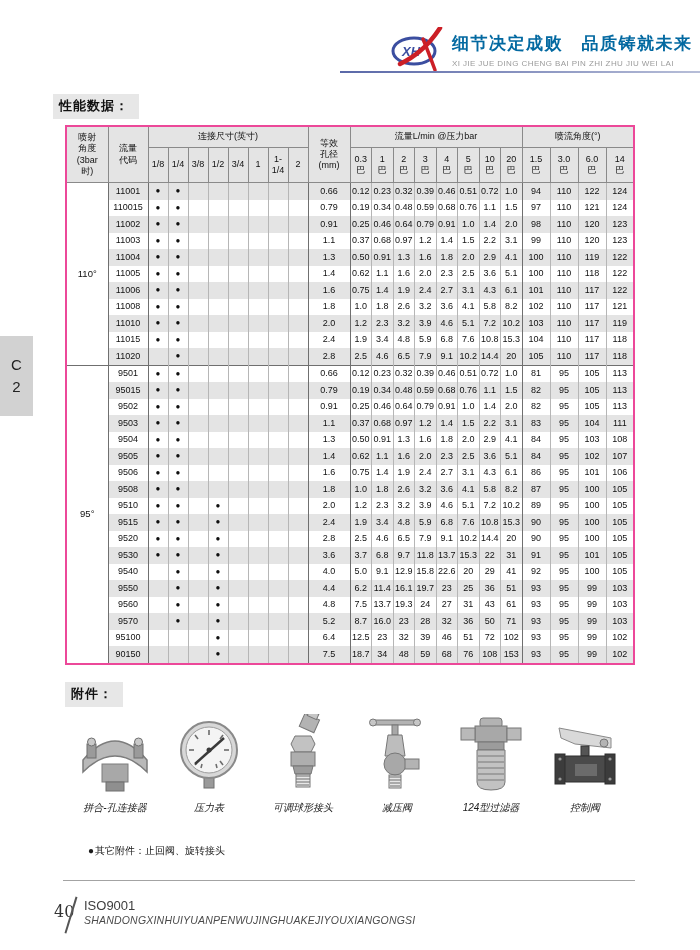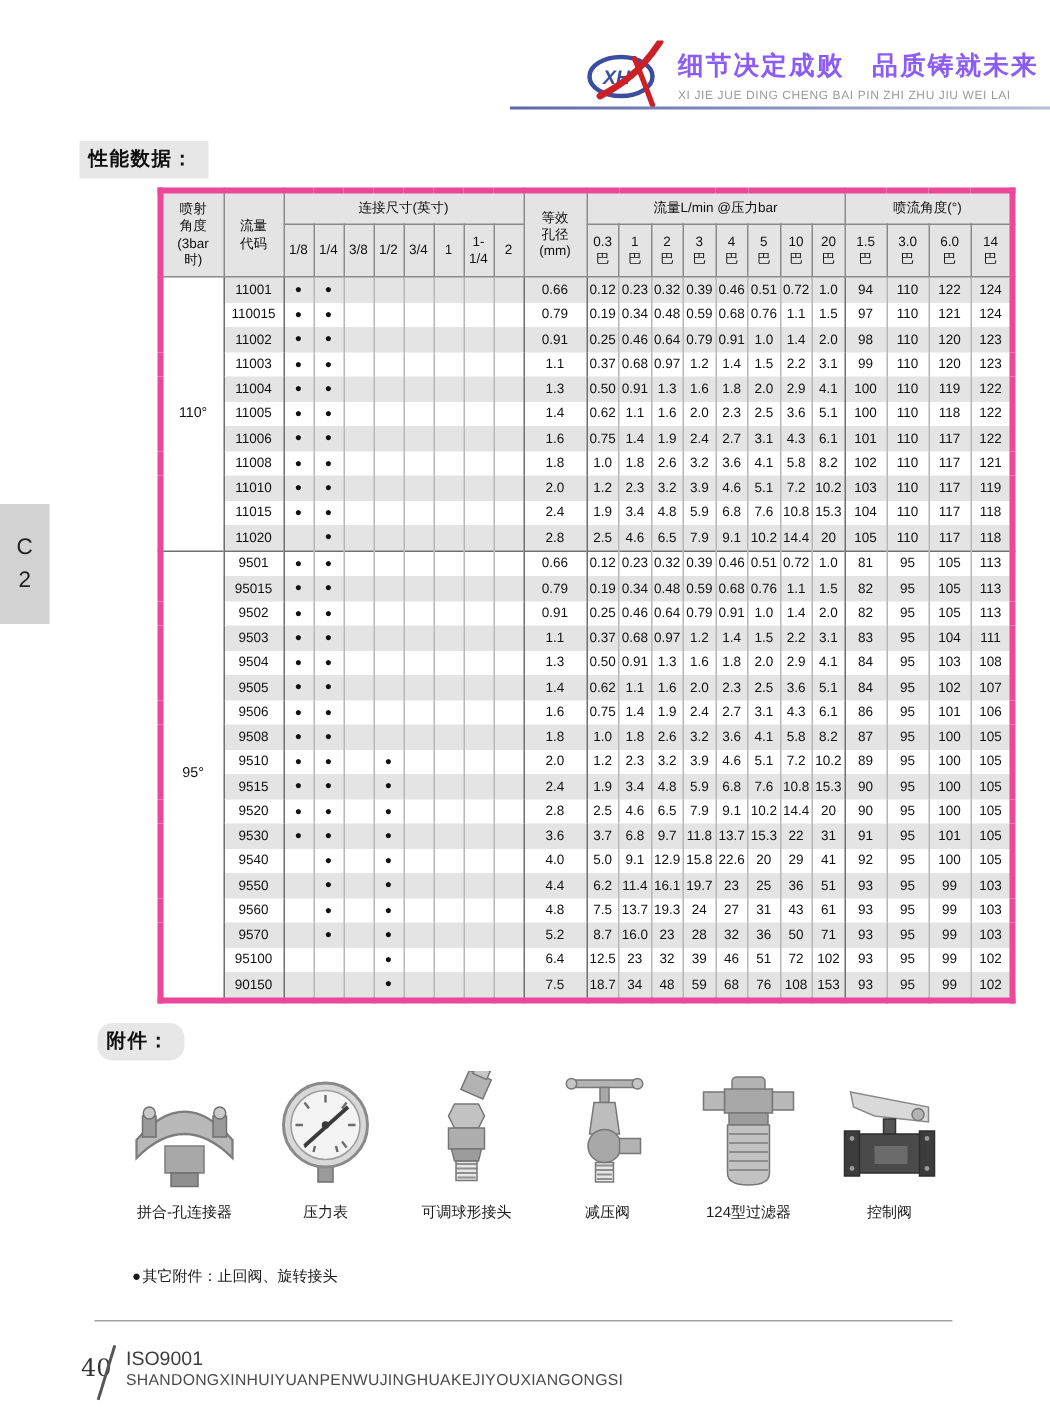--- a/index.html
+++ b/index.html
@@ -2,67 +2,67 @@
 <html><head>
 <meta charset="utf-8">
 <style>
   html,body{margin:0;padding:0;}
   body{width:700px;height:950px;background:#ffffff;position:relative;overflow:hidden;
        font-family:"Liberation Sans","DejaVu Sans",sans-serif;color:#111;}
 
   
   .logo{position:absolute;left:390px;top:27px;width:56px;height:46px;}
   .slogans{position:absolute;left:452px;top:32px;}
-  .slogan-cn{font-size:17px;font-weight:bold;color:#8b5cf6;letter-spacing:1.5px;white-space:nowrap;}
+  .slogan-cn{font-size:17px;font-weight:bold;color:#0369a1;letter-spacing:1.5px;white-space:nowrap;}
   .slogan-en{font-size:8px;color:#9b9b9b;letter-spacing:.4px;margin-top:4px;white-space:nowrap;}
   .header-rule{position:absolute;left:340px;top:71px;width:360px;height:2px;
                background:linear-gradient(to right,#5a68a8,#b7bed8);}
 
   
   .side-tab{position:absolute;left:0;top:336px;width:33px;height:80px;background:#d2d2d2;
             display:flex;flex-direction:column;align-items:center;justify-content:center;
             font-size:15px;color:#222;line-height:1.5;}
 
   
   .sec-title{position:absolute;display:inline-block;background:#e7e7e7;padding:3px 10px 4px 6px;
              font-size:13px;font-weight:bold;color:#101010;letter-spacing:1px;}
   #perf-title{left:53px;top:94px;}
-  #acc-title{left:65px;top:682px;border-radius:10px;}
+  #acc-title{left:65px;top:682px;}
 
   
   table.perf{position:absolute;left:65px;top:125px;width:570px;border-collapse:collapse;
-             table-layout:fixed;border:4px solid #ec4899;margin-left:40px;}
+             table-layout:fixed;border:2px solid #ec4899;}
   table.perf th{background:#e4e4e4;border:1px solid #8a8a8a;font-weight:normal;font-size:9px;
                 line-height:1.25;white-space:pre-line;padding:1px 0;color:#101010;vertical-align:middle;}
   table.perf thead tr:first-child th{height:18px;}
   table.perf thead tr:last-child th{height:32px;}
   table.perf td{font-size:9px;text-align:center;height:16.5px;padding:0;color:#101010;
                 border-left:1px solid #b6b6b6;vertical-align:middle;line-height:1;}
   table.perf tr.g td{background:#e4e4e4;}
   table.perf td.sep{border-left:1px solid #6f6f6f;}
   table.perf tr.gs td{border-top:1px solid #6f6f6f;}
   table.perf td.angle{background:#ffffff !important;border-right:1px solid #6f6f6f;font-size:9.5px;}
   table.perf td.dot{font-size:8px;}
 
   
-  .acc-row{position:absolute;left:60px;top:712px;width:580px;display:flex;justify-content:flex-end;}
+  .acc-row{position:absolute;left:60px;top:712px;width:580px;display:flex;justify-content:center;font-style:italic;}
   .acc-item{width:94px;display:flex;flex-direction:column;align-items:center;}
   .acc-img{width:90px;height:82px;display:flex;align-items:flex-end;justify-content:center;}
   .acc-label{font-size:10px;color:#1a1a1a;margin-top:7px;white-space:nowrap;}
   .acc-note{position:absolute;left:88px;top:844px;font-size:10px;color:#1a1a1a;}
   .acc-note .bullet{font-size:10px;margin-right:1px;}
 
   
   .footer-rule{position:absolute;left:63px;top:880px;width:572px;height:1px;background:#a3a3a3;}
   .page-num{position:absolute;left:54px;top:902px;font-family:"DejaVu Serif","Liberation Serif",serif;
             font-size:16px;color:#333;}
   .footer-slash{position:absolute;left:70px;top:896px;width:1.5px;height:38px;background:#555;
                 transform:rotate(17deg);}
   .footer-cert{position:absolute;left:84px;top:898px;font-size:13px;color:#3d3d3d;}
-  .footer-company{position:absolute;left:84px;top:914px;font-size:10.5px;color:#4a4a4a;letter-spacing:.2px;}
+  .footer-company{position:absolute;left:84px;top:914px;font-size:10.5px;color:#4a4a4a;letter-spacing:.2px;font-style:italic;}
 </style>
 </head>
 <body>
 
 <svg class="logo" viewBox="0 0 56 46">
   <ellipse cx="24" cy="24" rx="21" ry="13" fill="none" stroke="#3b4ea0" stroke-width="3"></ellipse>
   <text x="12" y="29" font-size="13" font-style="italic" font-weight="bold" fill="#3b4ea0">XH</text>
   <path d="M50,1 Q40,16 30,24 Q22,31 10,37" fill="none" stroke="#cc1f26" stroke-width="4.5" stroke-linecap="round"></path>
   <path d="M33,12 Q38,24 45,43" fill="none" stroke="#cc1f26" stroke-width="3.5" stroke-linecap="round"></path>
 </svg>

